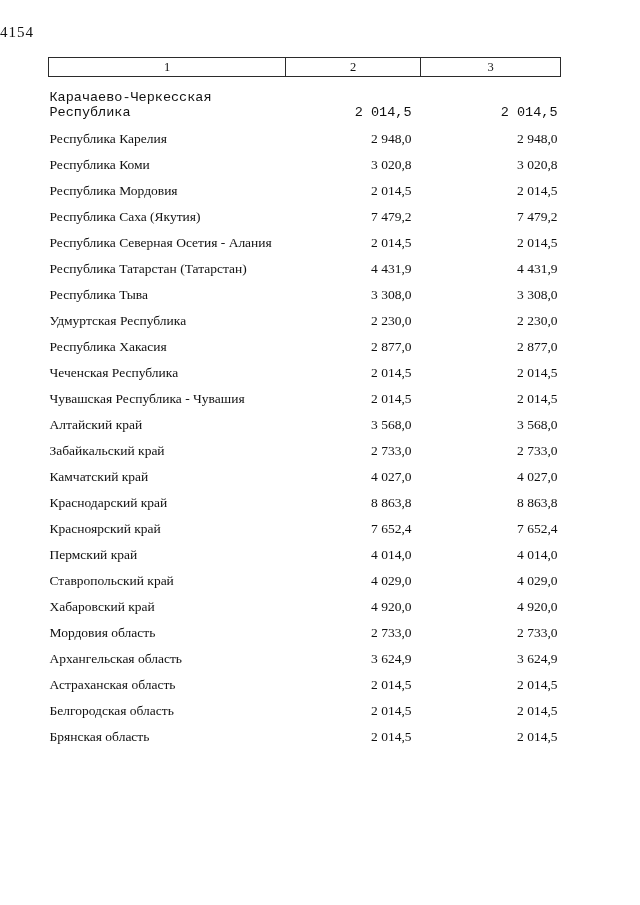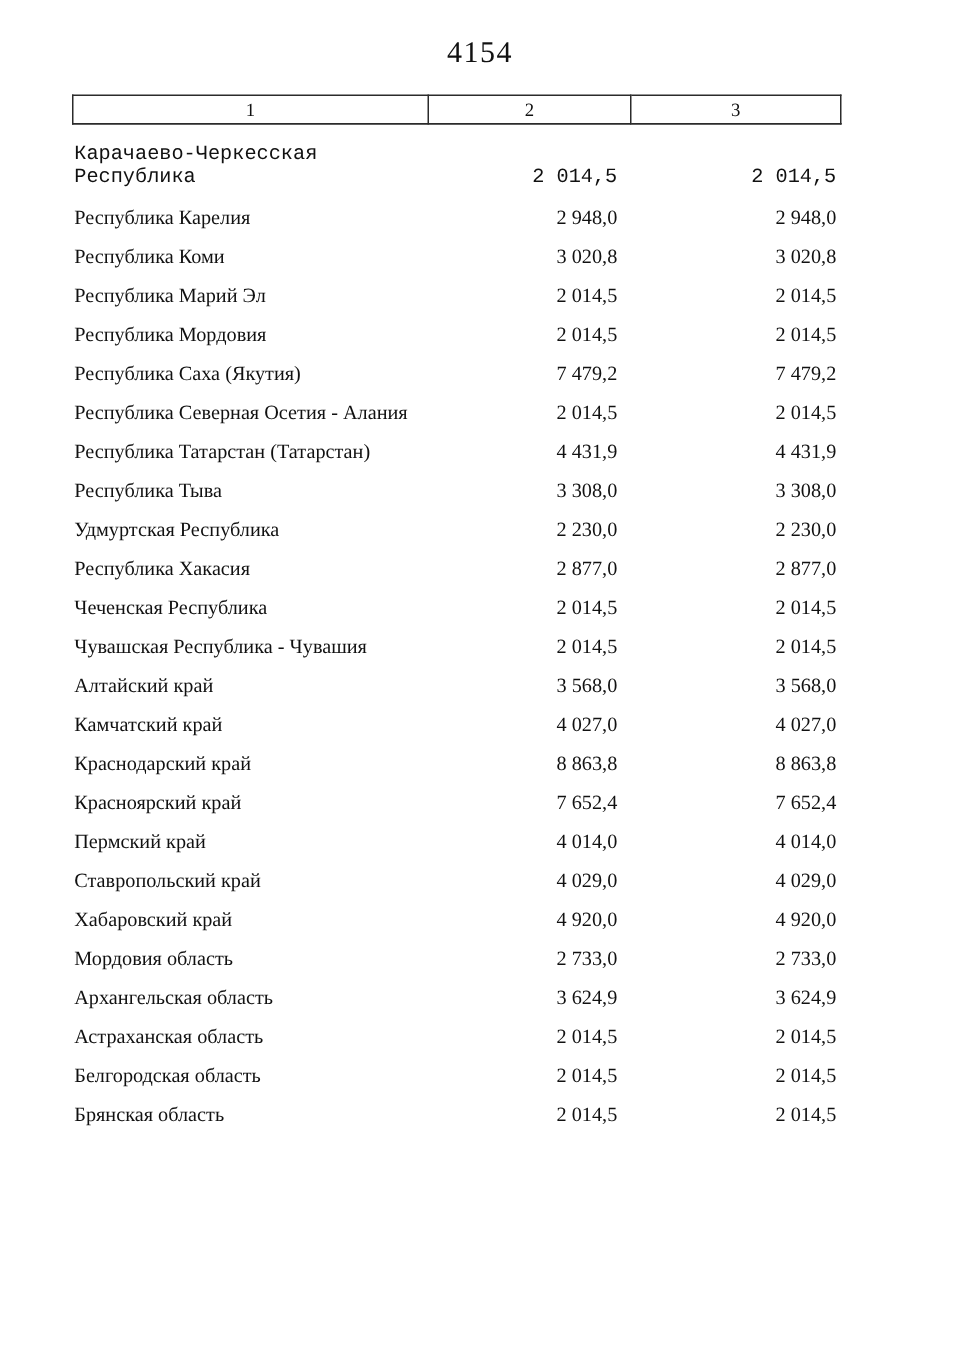--- a/index.html
+++ b/index.html
@@ -10,23 +10,22 @@
   .page {
     position: relative;
     width: 640px;
     height: 905px;
     background: #ffffff;
     overflow: hidden;
     font-family: "Liberation Serif", serif;
     color: #111111;
   }
   .page-number {
-    text-align: center;
     padding-top: 24px;
-    font-size: 20px;
+    font-size: 15px;
     letter-spacing: 1px;
   }
   table.data-table {
     border-collapse: collapse;
     table-layout: fixed;
     width: 512px;
     margin: 16px 0 0 48px;
     font-size: 13.5px;
   }
   col.c1 { width: 237px; }
@@ -96,25 +95,20 @@
           <td class="name-cell">Республика Карелия</td>
           <td class="num2-cell">2 948,0</td>
           <td class="num3-cell">2 948,0</td>
         </tr>
         <tr>
           <td class="name-cell">Республика Коми</td>
           <td class="num2-cell">3 020,8</td>
           <td class="num3-cell">3 020,8</td>
         </tr>
         <tr>
-          <td class="name-cell">Республика Марий Эл</td>
-          <td class="num2-cell">2 014,5</td>
-          <td class="num3-cell">2 014,5</td>
-        </tr>
-        <tr>
           <td class="name-cell">Республика Мордовия</td>
           <td class="num2-cell">2 014,5</td>
           <td class="num3-cell">2 014,5</td>
         </tr>
         <tr>
           <td class="name-cell">Республика Саха (Якутия)</td>
           <td class="num2-cell">7 479,2</td>
           <td class="num3-cell">7 479,2</td>
         </tr>
         <tr>
@@ -149,20 +143,25 @@
         </tr>
         <tr>
           <td class="name-cell">Чувашская Республика - Чувашия</td>
           <td class="num2-cell">2 014,5</td>
           <td class="num3-cell">2 014,5</td>
         </tr>
         <tr>
           <td class="name-cell">Алтайский край</td>
           <td class="num2-cell">3 568,0</td>
           <td class="num3-cell">3 568,0</td>
+        </tr>
+        <tr>
+          <td class="name-cell">Забайкальский край</td>
+          <td class="num2-cell">2 733,0</td>
+          <td class="num3-cell">2 733,0</td>
         </tr>
         <tr>
           <td class="name-cell">Камчатский край</td>
           <td class="num2-cell">4 027,0</td>
           <td class="num3-cell">4 027,0</td>
         </tr>
         <tr>
           <td class="name-cell">Краснодарский край</td>
           <td class="num2-cell">8 863,8</td>
           <td class="num3-cell">8 863,8</td>

